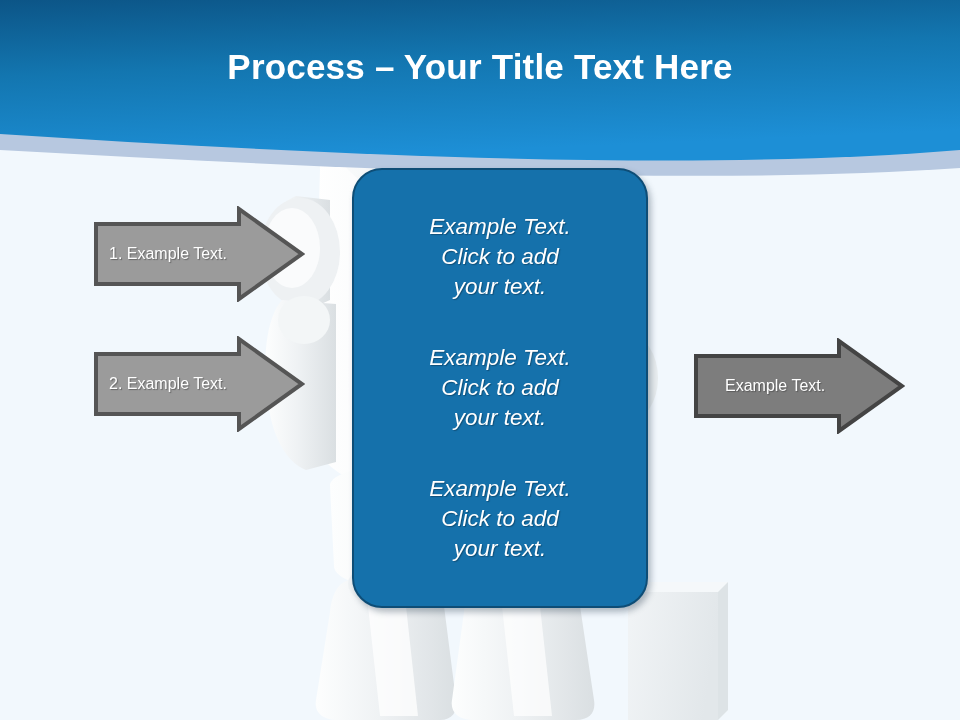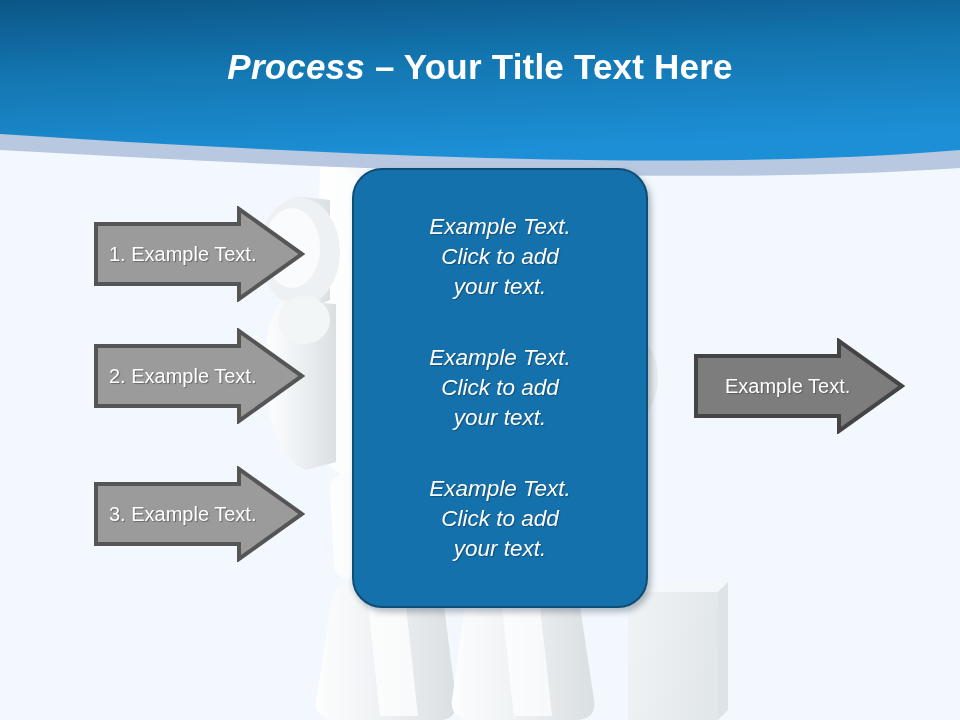--- a/index.html
+++ b/index.html
@@ -43,43 +43,43 @@
     left: 0;
     top: 47px;
     width: 960px;
     text-align: center;
     color: #ffffff;
     font-size: 35px;
     letter-spacing: 0.2px;
     white-space: nowrap;
     z-index: 4;
   }
-  #title .t-bold { font-weight: bold; font-style: italic; }
+  #title .t-bold { font-weight: bold; }
   #title .t-norm { font-weight: bold; }
 
   
   .arrow {
     position: absolute;
     z-index: 5;
   }
   .arrow .label {
     position: absolute;
     left: 0; top: 0;
     width: 100%;
     height: 100%;
     display: flex;
     align-items: center;
     color: #ffffff;
-    font-size: 20px;
+    font-size: 16px;
     text-shadow: 1px 1px 1px rgba(60,60,60,0.55);
     white-space: nowrap;
     box-sizing: border-box;
   }
   #arrow-1 { left: 93px;  top: 206px; width: 212px; height: 96px; }
-  #arrow-2 { left: 93px;  top: 328px; width: 212px; height: 96px; }
+  #arrow-2 { left: 93px;  top: 336px; width: 212px; height: 96px; }
   #arrow-3 { left: 93px;  top: 466px; width: 212px; height: 96px; }
   #arrow-1 .label, #arrow-2 .label, #arrow-3 .label { padding-left: 16px; }
   #arrow-out { left: 693px; top: 338px; width: 212px; height: 96px; }
   #arrow-out .label { padding-left: 32px; }
 
   
   #panel {
     position: absolute;
     left: 352px;
     top: 168px;
@@ -211,26 +211,20 @@
     <div class="label">1. Example Text.</div>
   </div>
 
   <div class="arrow" id="arrow-2">
     <svg viewBox="0 0 212 96" preserveAspectRatio="none" width="212" height="96">
       <polygon points="3,18 146,18 146,3 209,48 146,93 146,78 3,78" fill="#9b9b9b" stroke="#555555" stroke-width="4" stroke-linejoin="miter"></polygon>
     </svg>
     <div class="label">2. Example Text.</div>
   </div>
 
-  <div class="arrow" id="arrow-3">
-    <svg viewBox="0 0 212 96" preserveAspectRatio="none" width="212" height="96">
-      <polygon points="3,18 146,18 146,3 209,48 146,93 146,78 3,78" fill="#9b9b9b" stroke="#555555" stroke-width="4" stroke-linejoin="miter"></polygon>
-    </svg>
-    <div class="label">3. Example Text.</div>
-  </div>
 
   <div class="arrow" id="arrow-out">
     <svg viewBox="0 0 212 96" preserveAspectRatio="none" width="212" height="96">
       <polygon points="3,18 146,18 146,3 209,48 146,93 146,78 3,78" fill="#7d7d7d" stroke="#444444" stroke-width="4" stroke-linejoin="miter"></polygon>
     </svg>
     <div class="label">Example Text.</div>
   </div>
 
   <div id="panel">
     <div class="panel-block">

